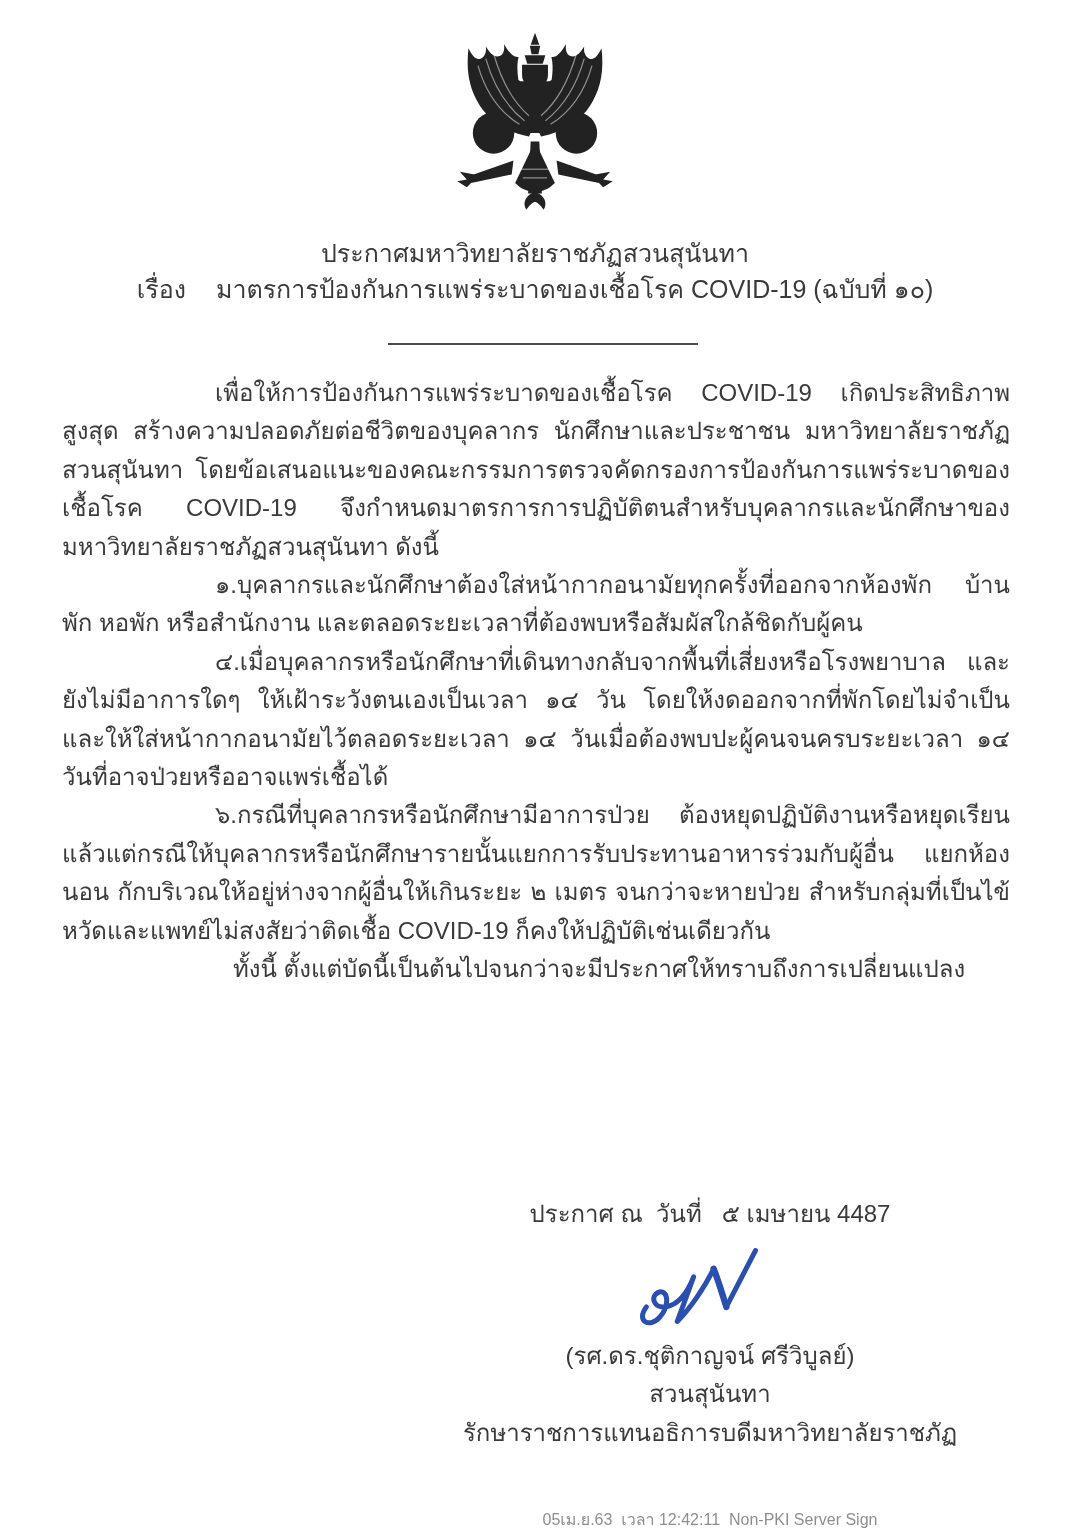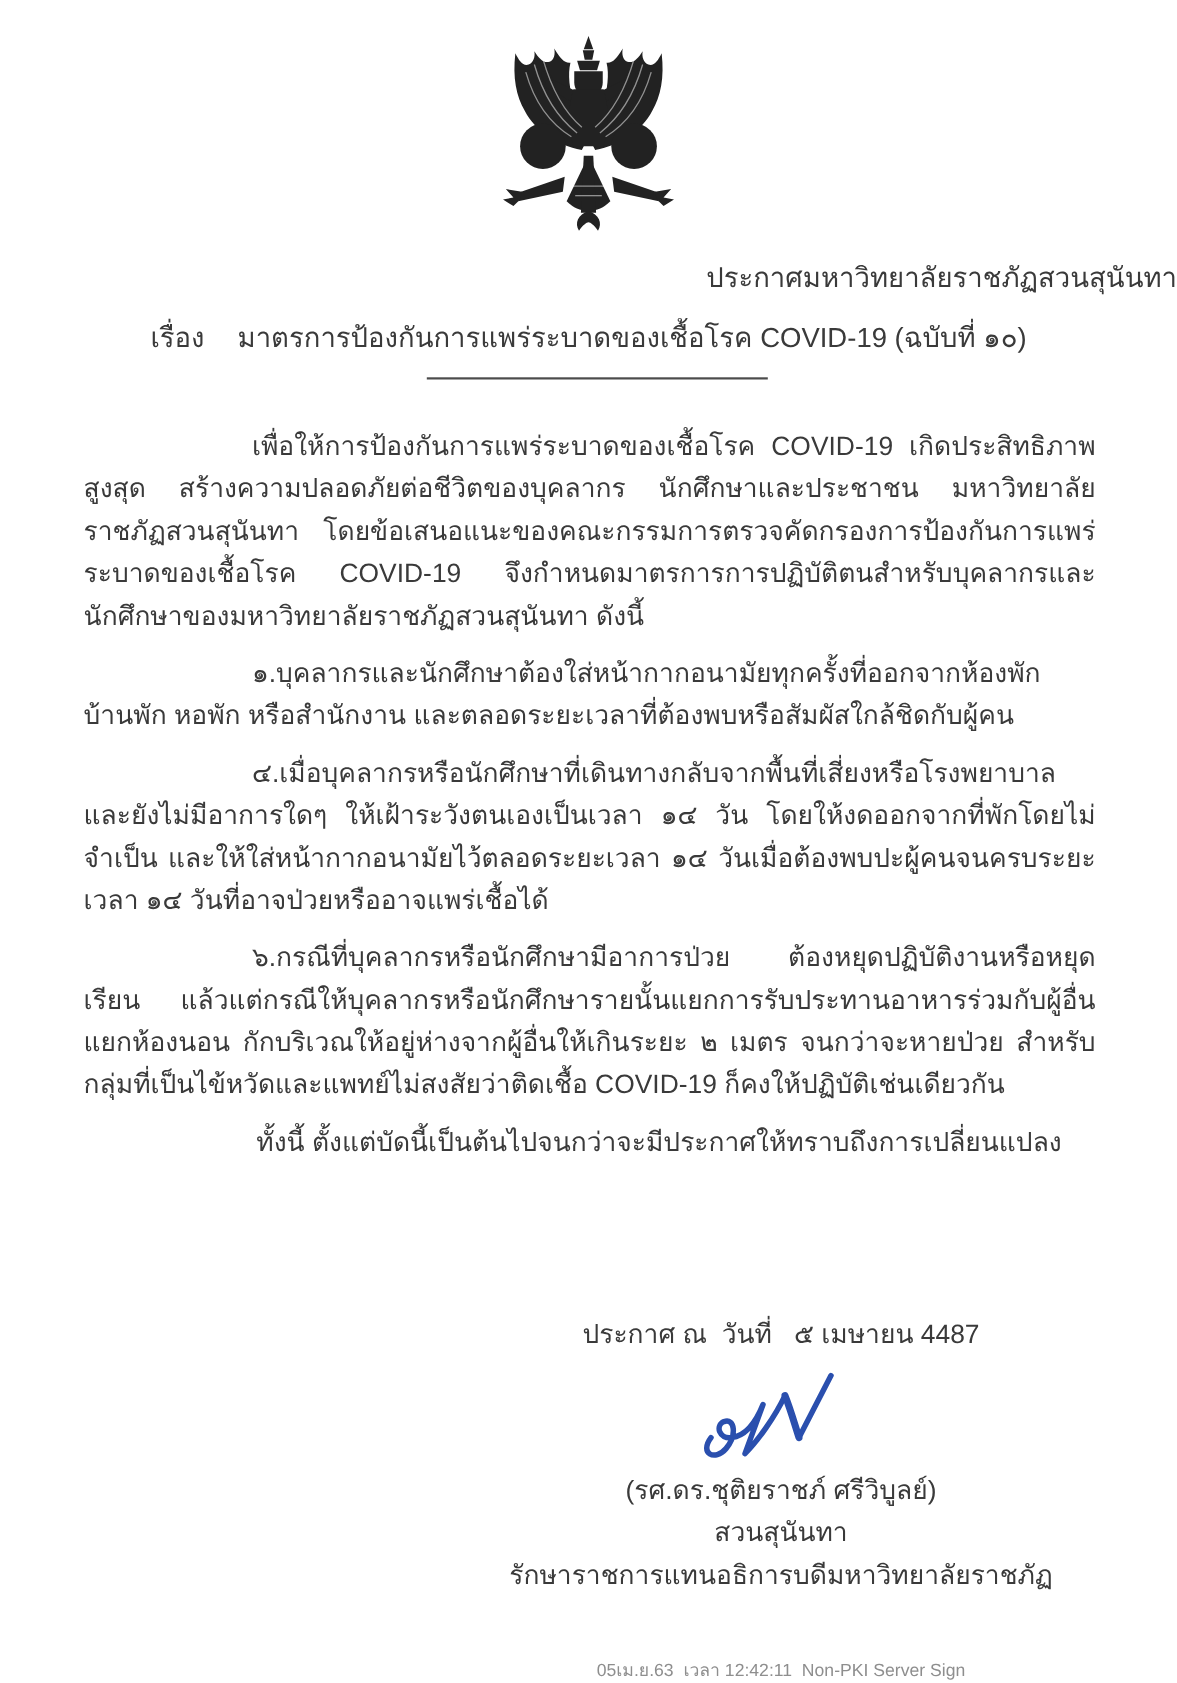--- a/index.html
+++ b/index.html
@@ -6,29 +6,29 @@
   .page{
     position:relative;
     width:1070px;height:1530px;
     margin:0 auto;
     background:#ffffff;
     font-family:"Liberation Sans","DejaVu Sans",sans-serif;
     color:#3a3a3a;
     overflow:hidden;
   }
   .emblem{position:absolute;top:28px;left:0;width:100%;display:flex;justify-content:center;}
-  .doc-title{position:absolute;top:236px;left:0;width:100%;text-align:right;font-size:25px;line-height:34px;}
-  .doc-subject{position:absolute;top:272px;left:0;width:100%;text-align:center;font-size:25px;line-height:34px;margin-top:18px;}
+  .doc-title{position:absolute;top:236px;left:0;width:100%;text-align:center;font-size:25px;line-height:34px;}
+  .doc-subject{position:absolute;top:272px;left:0;width:100%;text-align:center;font-size:25px;line-height:34px;}
   .doc-subject .label{margin-right:30px;}
   .divider{position:absolute;top:343px;left:388px;width:310px;border-top:2px solid #4b4b4b;}
   .body-text{
     position:absolute;top:374px;left:62px;width:948px;
     font-size:24px;line-height:38.4px;text-align:justify;
   }
-  .para{margin:14px;text-indent:153px;}
+  .para{margin:0;text-indent:153px;}
   .closing{margin:0;text-indent:171px;text-align:left;}
   .sign-col{position:absolute;left:430px;top:1198px;width:560px;text-align:center;}
   .date-line{font-size:24px;line-height:32px;white-space:pre;}
   .signature-wrap{height:104px;margin-top:4px;display:flex;justify-content:center;align-items:center;}
   .signer-name{font-size:24px;line-height:36px;}
   .signer-title{font-size:24px;line-height:39px;}
   .footer{margin-top:5px;font-size:16px;line-height:25px;color:#8e8e8e;white-space:pre;}
 </style>
 </head>
 <body>
@@ -98,21 +98,21 @@
   </div>
 
   <div class="sign-col">
     <div class="date-line">ประกาศ ณ  วันที่   ๕ เมษายน 4487</div>
     <div class="signature-wrap">
       <svg viewBox="0 0 200 110" width="190" height="100" aria-hidden="true">
         <path d="M30,78 C18,94 34,102 45,89 C56,76 54,58 43,62 C34,66 38,80 51,78 C66,76 76,60 82,45 L64,94 C77,81 94,57 104,36 C110,51 114,66 118,78 L150,16" fill="none" stroke="#2a4fae" stroke-width="5.5" stroke-linecap="round" stroke-linejoin="round"></path>
         <path d="M104,36 C110,51 114,66 118,78" fill="none" stroke="#2a4fae" stroke-width="7" stroke-linecap="round"></path>
       </svg>
     </div>
-    <div class="signer-name">(รศ.ดร.ชุติยราชภ์ ศรีวิบูลย์)</div>
+    <div class="signer-name">(รศ.ดร.ชุติกาญจน์ ศรีวิบูลย์)</div>
     <div class="signer-title">สวนสุนันทา</div>
     <div class="signer-title">รักษาราชการแทนอธิการบดีมหาวิทยาลัยราชภัฏ</div>
     <div class="footer">
       <div>05เม.ย.63  เวลา 12:42:11  Non-PKI Server Sign</div>
       
     </div>
   </div>
 
 </div>
 

